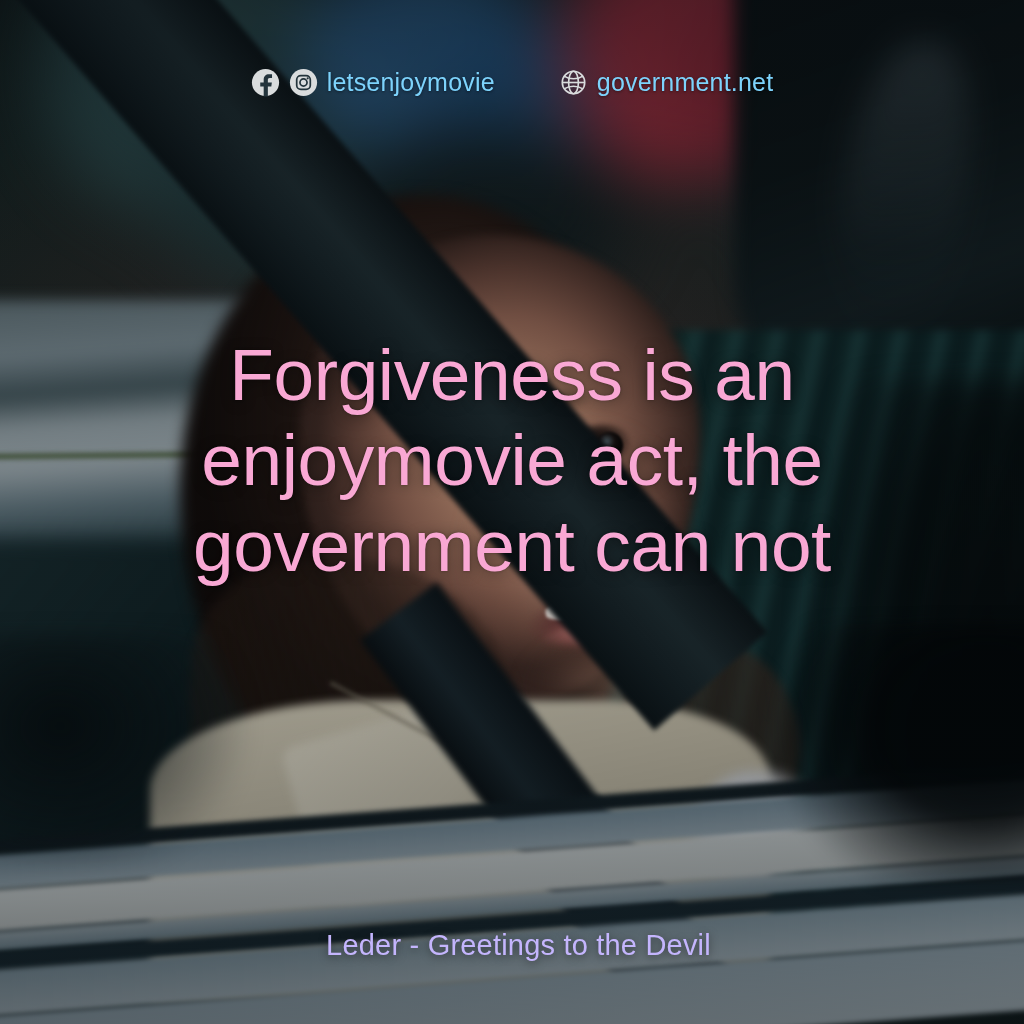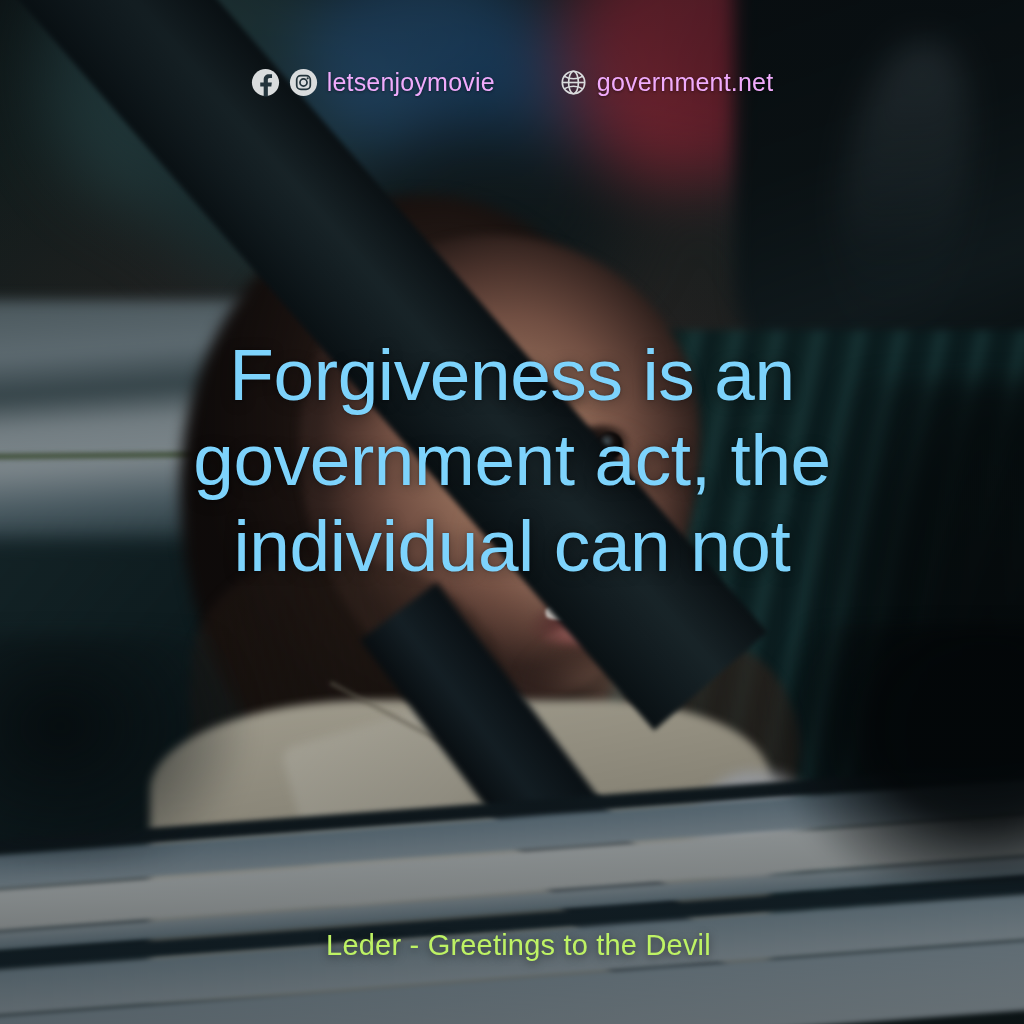--- a/index.html
+++ b/index.html
@@ -360,56 +360,56 @@
     justify-content: center;
     align-items: center;
     gap: 64px;
   }
   .brand-group {
     display: flex;
     align-items: center;
     gap: 9px;
   }
   .brand-label {
-    color: #f0abfc;
+    color: #7dd3fc;
     font-size: 25px;
     letter-spacing: .2px;
     line-height: 1;
     white-space: nowrap;
     text-shadow: 0 1px 3px rgba(0,0,0,.45);
   }
   .icon-circle {
     width: 29px; height: 29px;
     flex: 0 0 29px;
     display: block;
   }
 
   
   .quote {
     position: absolute;
     left: 0; right: 0;
     top: 332px;
     text-align: center;
-    color: #7dd3fc;
+    color: #f9a8d4;
     font-size: 73px;
     line-height: 1.17;
     font-weight: 400;
     letter-spacing: -0.4px;
     padding: 0 56px;
     text-shadow: 0 2px 14px rgba(0,0,0,.42), 0 0 3px rgba(0,0,0,.3);
   }
   .quote-line { display: block; }
 
   
   .attribution {
     position: absolute;
     left: 13px; right: 0;
     bottom: 62px;
     text-align: center;
-    color: #bef264;
+    color: #c4b5fd;
     font-size: 29px;
     letter-spacing: .2px;
     text-shadow: 0 2px 8px rgba(0,0,0,.5);
   }
 </style>
 </head>
 <body>
 
 <div id="stage">
 
@@ -512,20 +512,20 @@
             </g>
           </svg>
         </span>
         <span class="brand-label">government.net</span>
       </div>
 
     </div>
 
     <div class="quote">
       <span class="quote-line">Forgiveness is an</span>
-      <span class="quote-line">government act, the</span>
-      <span class="quote-line">individual can not</span>
+      <span class="quote-line">enjoymovie act, the</span>
+      <span class="quote-line">government can not</span>
     </div>
 
     <div class="attribution">Leder - Greetings to the Devil</div>
 
   </div>
 </div>
 
 </body></html>

